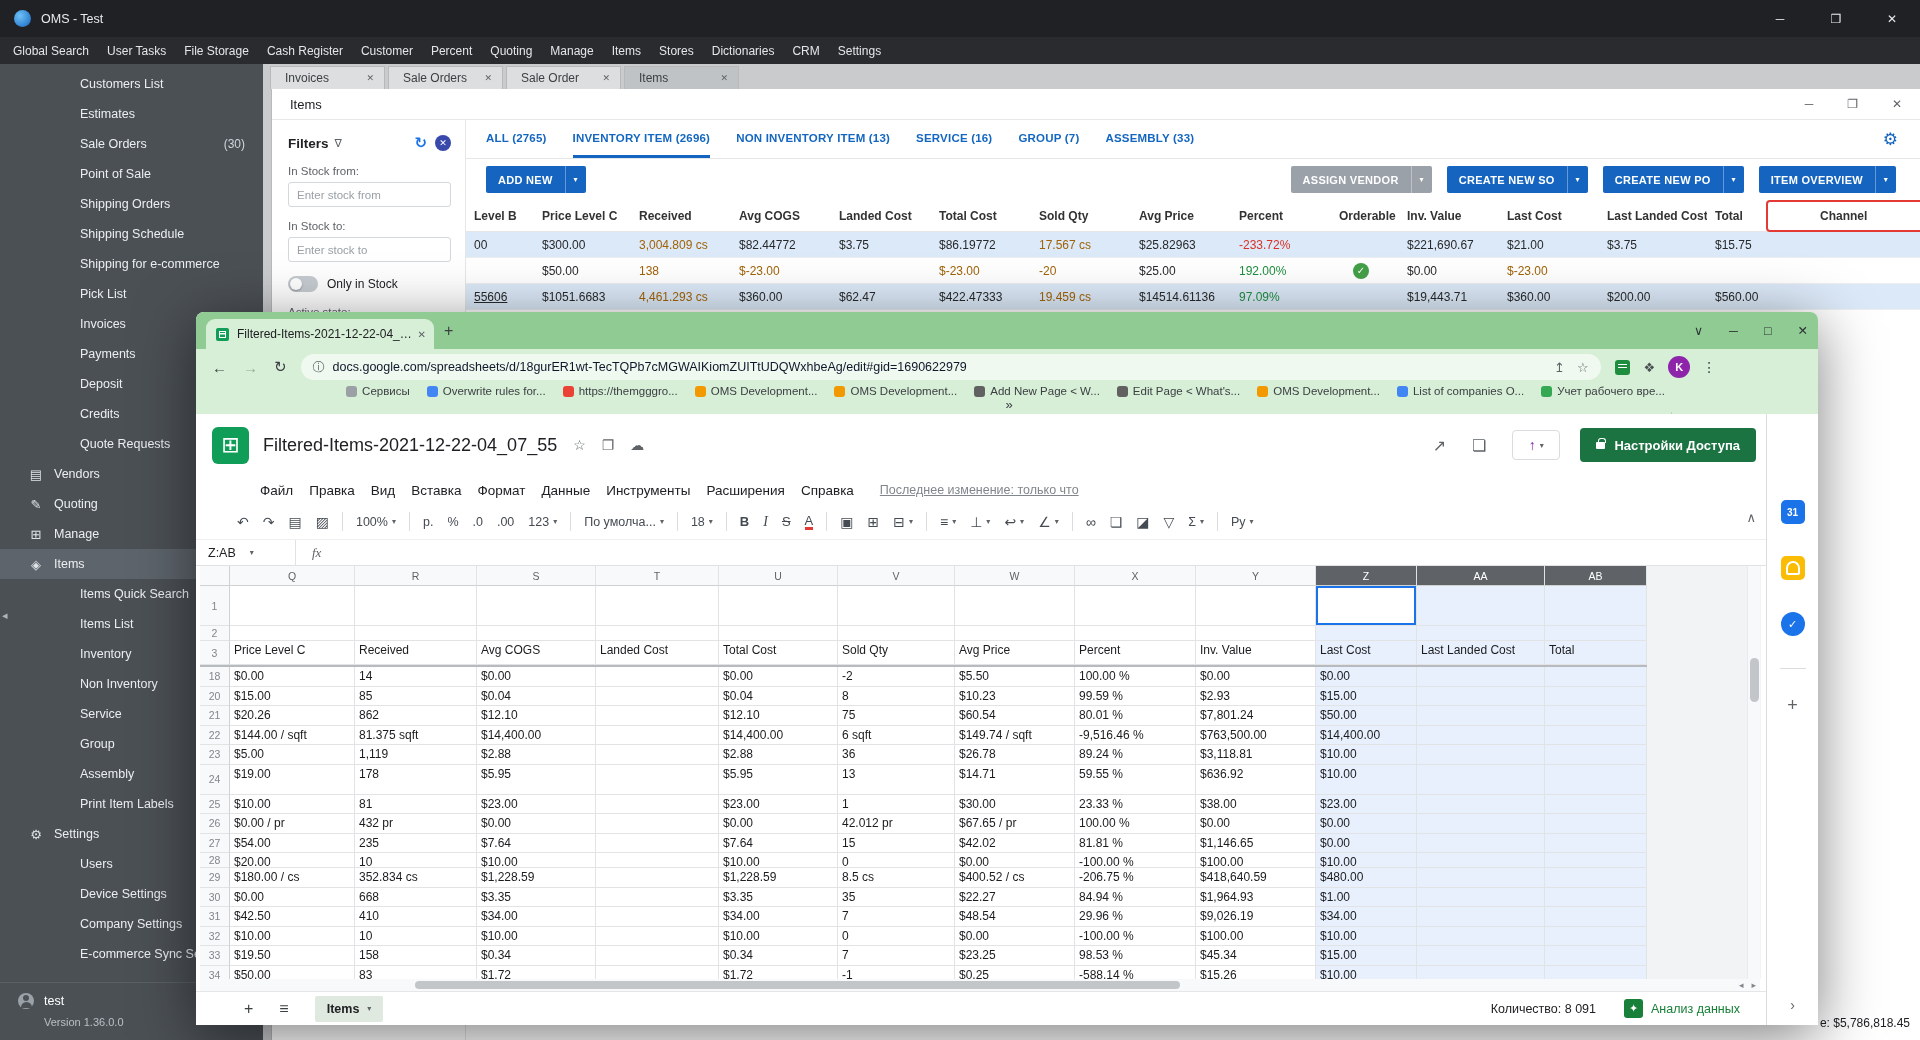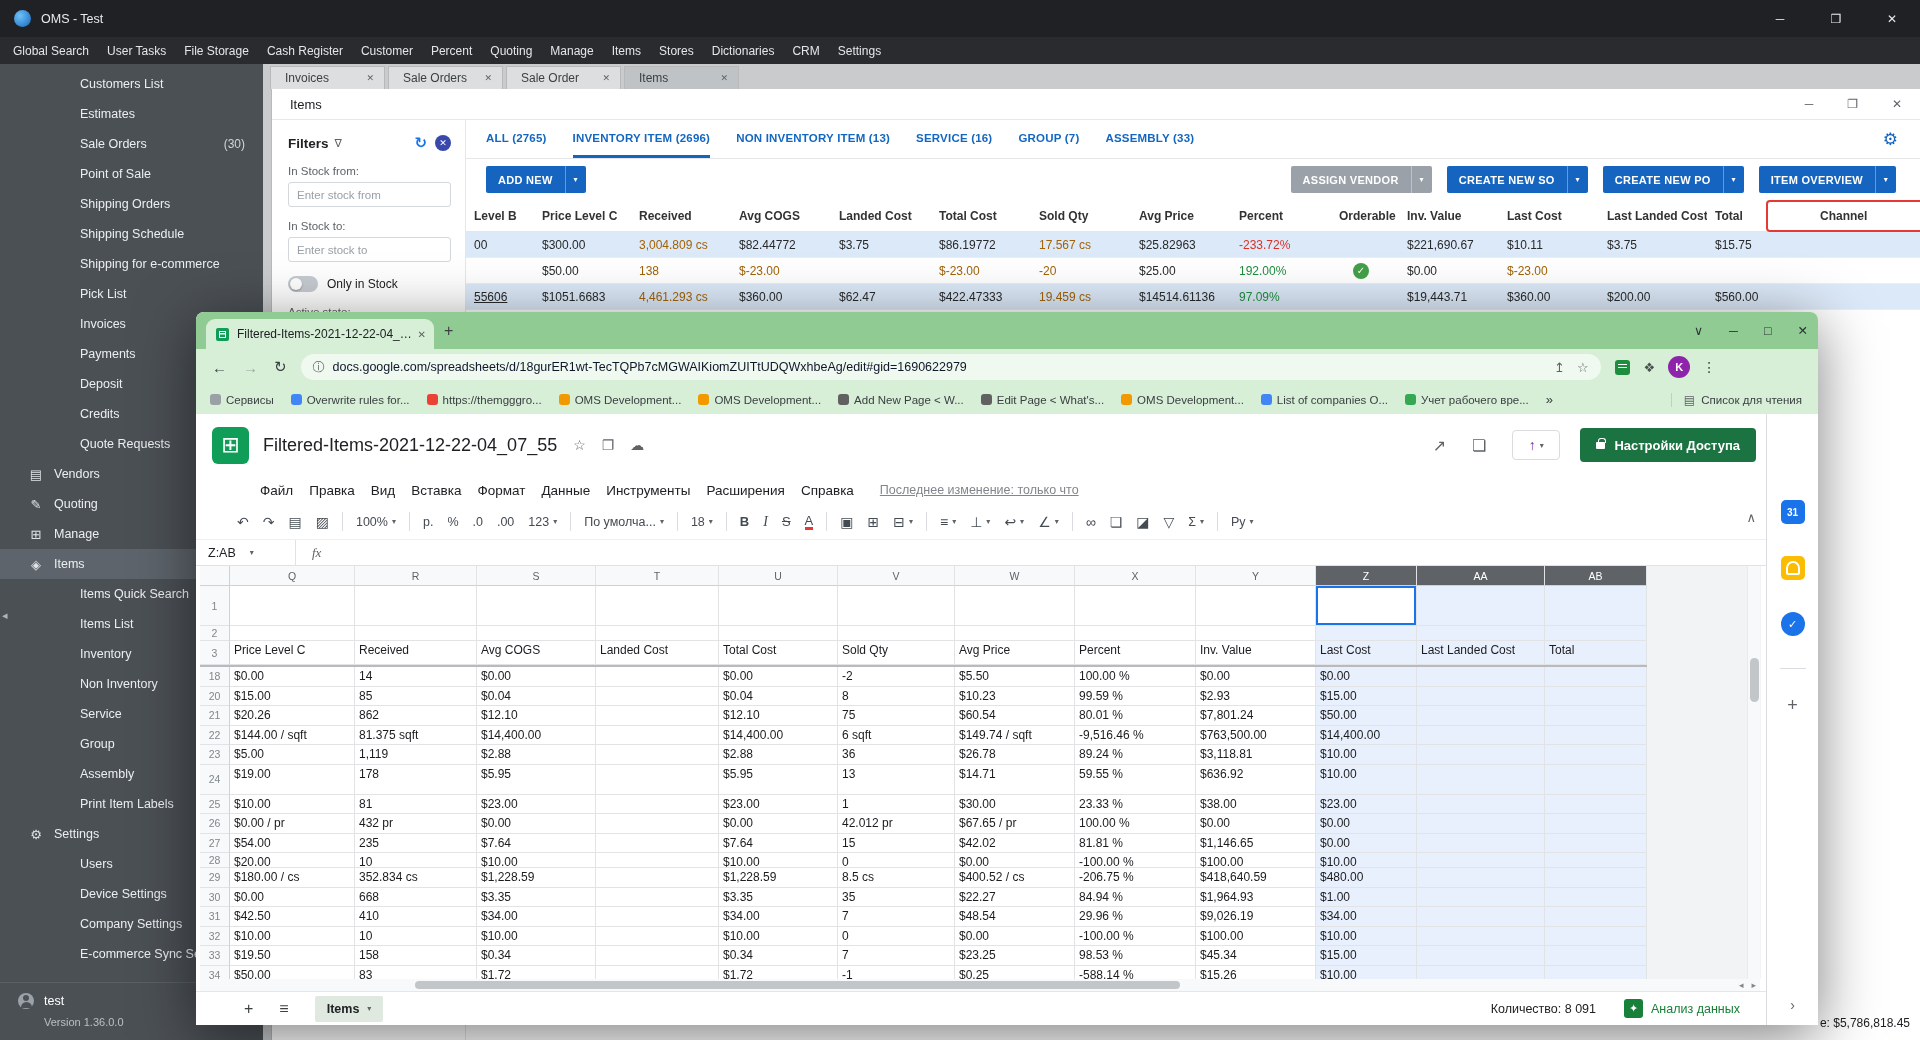--- a/index.html
+++ b/index.html
@@ -102,21 +102,21 @@
   .nav-ico { font-size:15px; color:#3c4043; margin-left:16px; }
   .nav-ico.dim { color:#9aa79b; }
   .omnibox { margin-left:14px; width:1300px; height:26px; background:#f0f9f0; border-radius:14px; display:flex; align-items:center; padding:0 12px; }
   .omni-url { font-size:12.5px; color:#0f172a; margin-left:8px; white-space:nowrap; overflow:hidden; }
   .omni-right { margin-left:auto; display:flex; gap:12px; color:#5f6368; font-size:13px; }
   .ext-doc { width:15px; height:15px; background:#1e8e3e; border-radius:3px; margin-left:14px; position:relative; }
   .ext-doc::after { content:""; position:absolute; left:3px; top:4px; right:3px; height:1.5px; background:#fff; box-shadow:0 3px 0 #fff; }
   .puzzle-ico { font-size:13px; color:#4a4f52; margin-left:14px; }
   .c-avatar { width:22px; height:22px; border-radius:50%; background:#8e24aa; color:#fff; font-size:11px; font-weight:700; display:flex; align-items:center; justify-content:center; margin-left:13px; }
   .dots-ico { font-size:14px; color:#3c4043; margin:0 14px 0 12px; }
-  .c-bookmarks { position:absolute; left:0; top:73px; right:0; height:29px; background:#d7eed7; display:flex; align-items:center; padding-left:14px; }
+  .c-bookmarks { position:absolute; left:0; top:73px; right:0; height:29px; background:#d7eed7; display:flex; align-items:center; padding-left:14px;flex-direction:column; }
   .bm { display:flex; align-items:center; margin-right:17px; }
   .bm-fav { width:11px; height:11px; border-radius:3px; margin-right:5px; flex:none; }
   .bm-label { font-size:11.5px; color:#3c4043; white-space:nowrap; }
   .bm-overflow { font-size:13px; color:#3c4043; margin-right:10px; }
   .reading-list { margin-left:auto; display:flex; align-items:center; padding-right:16px; border-left:1px solid #b9d4ba; padding-left:12px; }
   .reading-ico { font-size:12px; color:#5f6368; margin-right:6px; }
   .reading-label { font-size:11.5px; color:#3c4043; white-space:nowrap; }
 
   
   .sheets { position:absolute; left:0; top:102px; right:0; bottom:0; background:#fff; }
@@ -439,21 +439,21 @@
             <div class="oms-td" style="width: 97px;">$300.00</div>
             <div class="oms-td link" style="width: 100px;">3,004.809 cs</div>
             <div class="oms-td" style="width: 100px;">$82.44772</div>
             <div class="oms-td" style="width: 100px;">$3.75</div>
             <div class="oms-td" style="width: 100px;">$86.19772</div>
             <div class="oms-td link" style="width: 100px;">17.567 cs</div>
             <div class="oms-td" style="width: 100px;">$25.82963</div>
             <div class="oms-td neg" style="width: 100px;">-233.72%</div>
             <div class="oms-td" style="width: 68px;"></div>
             <div class="oms-td" style="width: 100px;">$221,690.67</div>
-            <div class="oms-td" style="width: 100px;">$10.11</div>
+            <div class="oms-td" style="width: 100px;">$21.00</div>
             <div class="oms-td" style="width: 108px;">$3.75</div>
             <div class="oms-td" style="width: 105px;">$15.75</div>
             <div class="oms-td" style="width: 109px;"></div>
           </div>
           <div class="oms-tr">
             <div class="oms-td" style="width: 68px;"></div>
             <div class="oms-td" style="width: 97px;">$50.00</div>
             <div class="oms-td link" style="width: 100px;">138</div>
             <div class="oms-td link" style="width: 100px;">$-23.00</div>
             <div class="oms-td" style="width: 100px;"></div>

